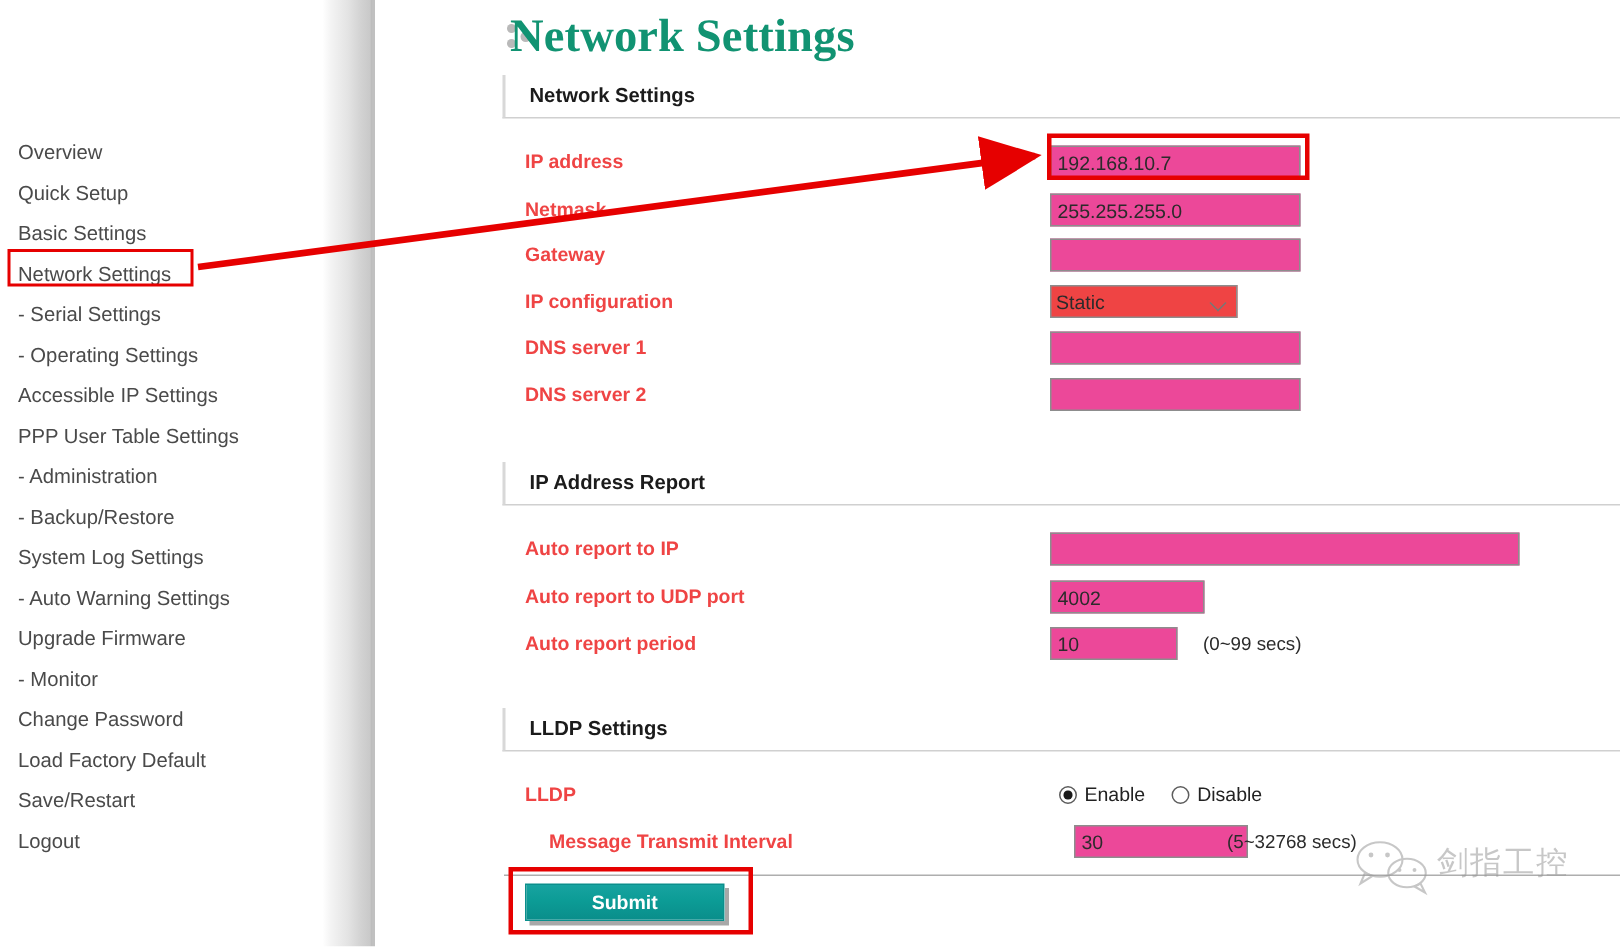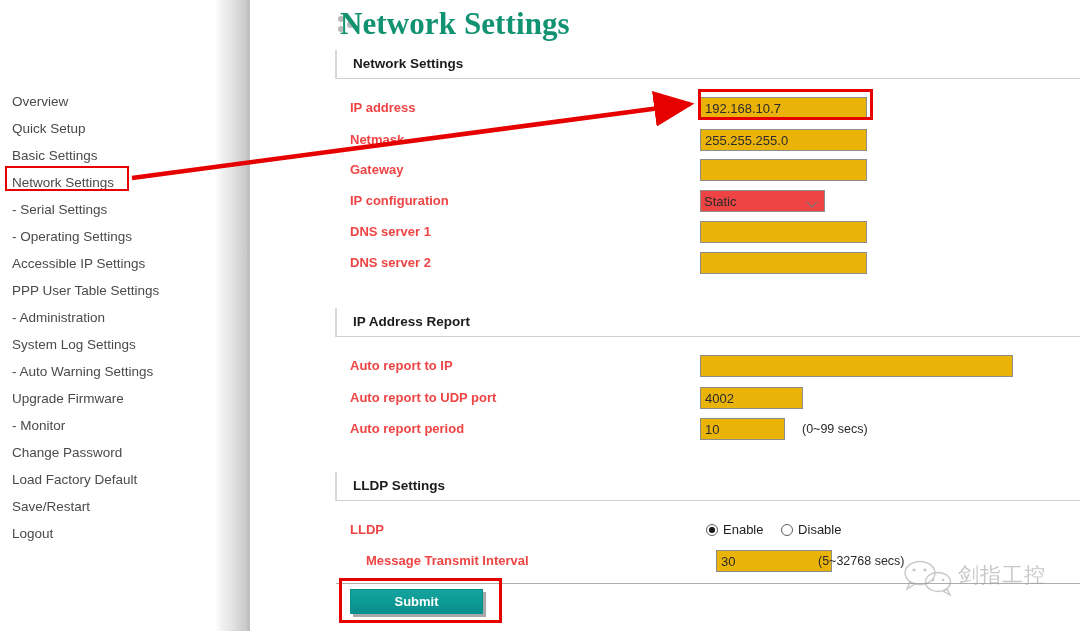--- a/index.html
+++ b/index.html
@@ -72,21 +72,21 @@
   .frow{position:absolute;left:0;right:0;height:25px;}
   .flabel{
     position:absolute;left:100px;top:0;
     font-size:13px;font-weight:bold;color:#ef4444;white-space:nowrap;
     line-height:22px;
   }
   .fctl{position:absolute;top:0;}
 
   .tbox{
     box-sizing:border-box;height:22px;
-    border:1.5px solid #8d8d8d;background:#eab308;
+    border:1.5px solid #8d8d8d;background:#ec4899;
     font-family:"Liberation Sans","DejaVu Sans",sans-serif;
     font-size:13px;color:#2b2b2b;
     padding:0 4px;line-height:19px;
     outline:none;
   }
   .hint{
     position:absolute;top:1px;
     font-size:12.5px;color:#2b2b2b;white-space:nowrap;line-height:20px;
   }
 
@@ -164,20 +164,21 @@
   <div class="nav-list" id="nav-list">
       <div class="nav-item">Overview</div>
       <div class="nav-item">Quick Setup</div>
       <div class="nav-item">Basic Settings</div>
       <div class="nav-item">Network Settings</div>
       <div class="nav-item sub">- Serial Settings</div>
       <div class="nav-item sub">- Operating Settings</div>
       <div class="nav-item">Accessible IP Settings</div>
       <div class="nav-item">PPP User Table Settings</div>
       <div class="nav-item sub">- Administration</div>
+      <div class="nav-item sub">- Backup/Restore</div>
       <div class="nav-item">System Log Settings</div>
       <div class="nav-item sub">- Auto Warning Settings</div>
       <div class="nav-item">Upgrade Firmware</div>
       <div class="nav-item sub">- Monitor</div>
       <div class="nav-item">Change Password</div>
       <div class="nav-item">Load Factory Default</div>
       <div class="nav-item">Save/Restart</div>
       <div class="nav-item">Logout</div>
     </div>
   <div id="nav-highlight"></div>

